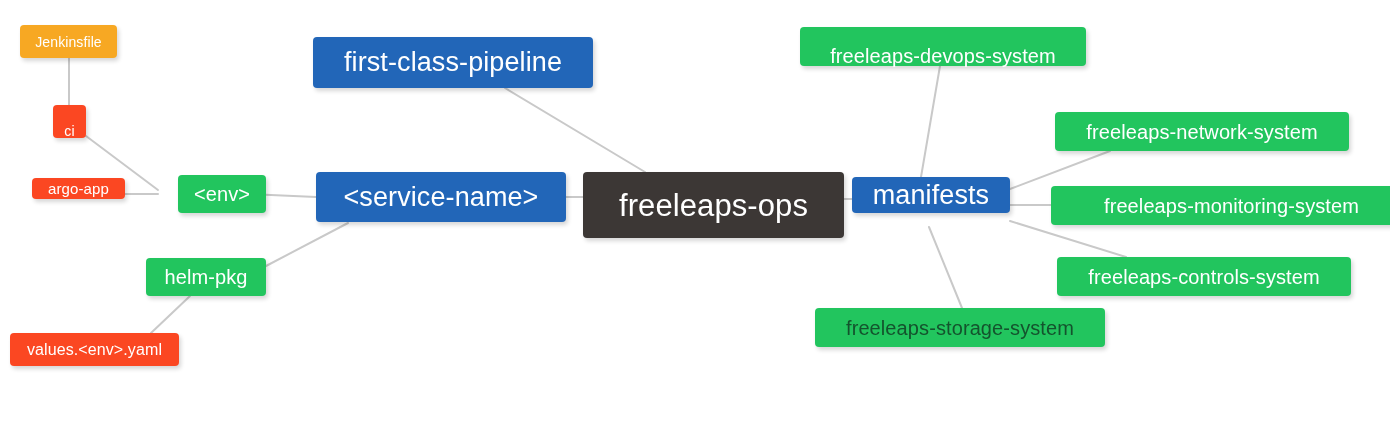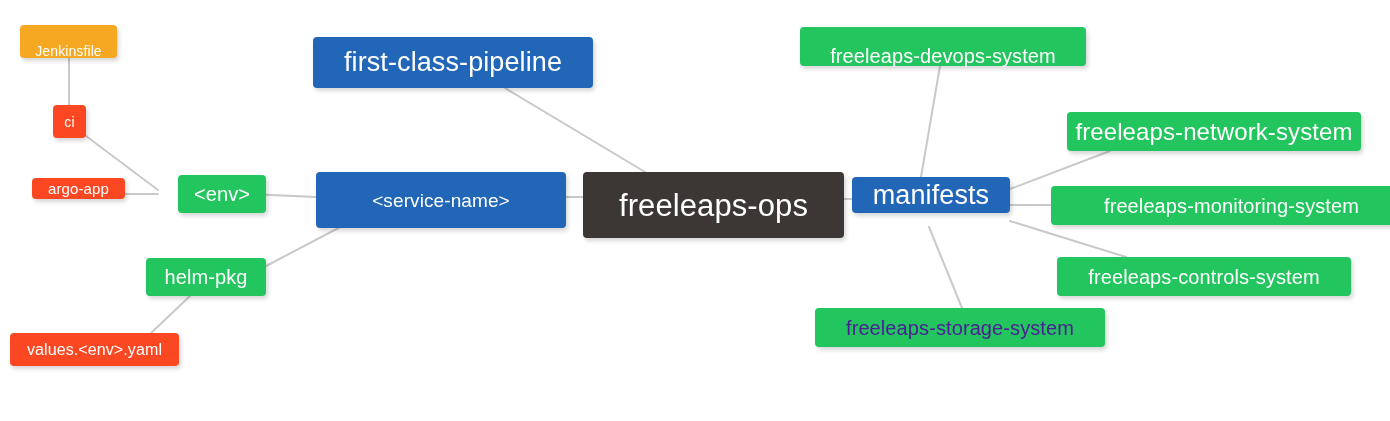--- a/index.html
+++ b/index.html
@@ -58,59 +58,59 @@
       <line x1="566" y1="197" x2="583" y2="197" stroke="#c9c9c9" stroke-width="2" stroke-linecap="round"></line>
       <line x1="505" y1="88" x2="645" y2="172" stroke="#c9c9c9" stroke-width="2" stroke-linecap="round"></line>
       <line x1="844" y1="199" x2="852" y2="199" stroke="#c9c9c9" stroke-width="2" stroke-linecap="round"></line>
       <line x1="921" y1="177" x2="940" y2="66" stroke="#c9c9c9" stroke-width="2" stroke-linecap="round"></line>
       <line x1="1010" y1="189" x2="1110" y2="151" stroke="#c9c9c9" stroke-width="2" stroke-linecap="round"></line>
       <line x1="1010" y1="205" x2="1051" y2="205" stroke="#c9c9c9" stroke-width="2" stroke-linecap="round"></line>
       <line x1="1010" y1="221" x2="1126" y2="257" stroke="#c9c9c9" stroke-width="2" stroke-linecap="round"></line>
       <line x1="929" y1="227" x2="962" y2="308" stroke="#c9c9c9" stroke-width="2" stroke-linecap="round"></line>
     </svg>
   <div id="nodes">
-      <div class="node" style="left: 20px; top: 25px; width: 97px; height: 33px; background: rgb(247, 168, 35); font-size: 14px; color: rgb(255, 255, 255); align-items: flex-end;">
+      <div class="node" style="left: 20px; top: 25px; width: 97px; height: 33px; background: rgb(247, 168, 35); font-size: 14px; color: rgb(255, 255, 255);">
         <span>Jenkinsfile</span>
       </div>
-      <div class="node" style="left: 53px; top: 105px; width: 33px; height: 33px; background: rgb(251, 71, 34); font-size: 14px; color: rgb(255, 255, 255);">
+      <div class="node" style="left: 53px; top: 105px; width: 33px; height: 33px; background: rgb(251, 71, 34); font-size: 14px; color: rgb(255, 255, 255); align-items: flex-end;">
         <span>ci</span>
       </div>
       <div class="node" style="left: 32px; top: 178px; width: 93px; height: 21px; background: rgb(251, 71, 34); font-size: 15px; color: rgb(255, 255, 255);">
         <span>argo-app</span>
       </div>
       <div class="node" style="left: 158px; top: 175px; width: 88px; height: 38px; background: rgb(34, 197, 94); font-size: 20px; color: rgb(255, 255, 255); margin-left: 20px;">
         <span>&lt;env&gt;</span>
       </div>
       <div class="node" style="left: 146px; top: 258px; width: 120px; height: 38px; background: rgb(34, 197, 94); font-size: 20px; color: rgb(255, 255, 255);">
         <span>helm-pkg</span>
       </div>
       <div class="node" style="left: 10px; top: 333px; width: 169px; height: 33px; background: rgb(251, 71, 34); font-size: 16px; color: rgb(255, 255, 255);">
         <span>values.&lt;env&gt;.yaml</span>
       </div>
       <div class="node" style="left: 313px; top: 37px; width: 280px; height: 51px; background: rgb(34, 102, 184); font-size: 27px; color: rgb(255, 255, 255);">
         <span>first-class-pipeline</span>
       </div>
-      <div class="node" style="left: 316px; top: 172px; width: 250px; height: 56px; background: rgb(34, 102, 184); font-size: 19px; color: rgb(255, 255, 255);">
+      <div class="node" style="left: 316px; top: 172px; width: 250px; height: 50px; background: rgb(34, 102, 184); font-size: 27px; color: rgb(255, 255, 255);">
         <span>&lt;service-name&gt;</span>
       </div>
       <div class="node" style="left: 583px; top: 172px; width: 261px; height: 66px; background: rgb(60, 55, 53); font-size: 31px; color: rgb(255, 255, 255);">
         <span>freeleaps-ops</span>
       </div>
       <div class="node" style="left: 852px; top: 177px; width: 158px; height: 36px; background: rgb(34, 102, 184); font-size: 27px; color: rgb(255, 255, 255);">
         <span>manifests</span>
       </div>
       <div class="node" style="left: 800px; top: 27px; width: 286px; height: 39px; background: rgb(34, 197, 94); font-size: 20px; color: rgb(255, 255, 255); align-items: flex-end;">
         <span>freeleaps-devops-system</span>
       </div>
-      <div class="node" style="left: 1055px; top: 112px; width: 294px; height: 39px; background: rgb(34, 197, 94); font-size: 24px; color: rgb(255, 255, 255); margin-left: 12px;">
+      <div class="node" style="left: 1055px; top: 112px; width: 294px; height: 39px; background: rgb(34, 197, 94); font-size: 20px; color: rgb(255, 255, 255);">
         <span>freeleaps-network-system</span>
       </div>
       <div class="node" style="left: 1051px; top: 186px; width: 361px; height: 39px; background: rgb(34, 197, 94); font-size: 20px; color: rgb(255, 255, 255);">
         <span>freeleaps-monitoring-system</span>
       </div>
       <div class="node" style="left: 1057px; top: 257px; width: 294px; height: 39px; background: rgb(34, 197, 94); font-size: 20px; color: rgb(255, 255, 255);">
         <span>freeleaps-controls-system</span>
       </div>
-      <div class="node" style="left: 815px; top: 308px; width: 290px; height: 39px; background: rgb(34, 197, 94); font-size: 20px; color: #4c1d95;">
+      <div class="node" style="left: 815px; top: 308px; width: 290px; height: 39px; background: rgb(34, 197, 94); font-size: 20px; color: #14532d;">
         <span>freeleaps-storage-system</span>
       </div>
     </div>
 </div>
 
 </body></html>

